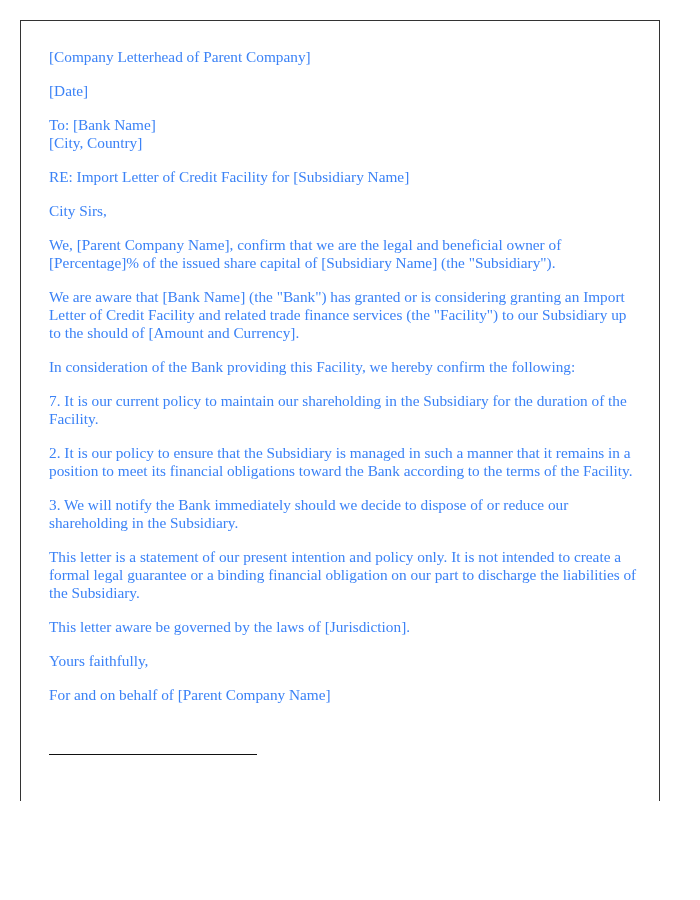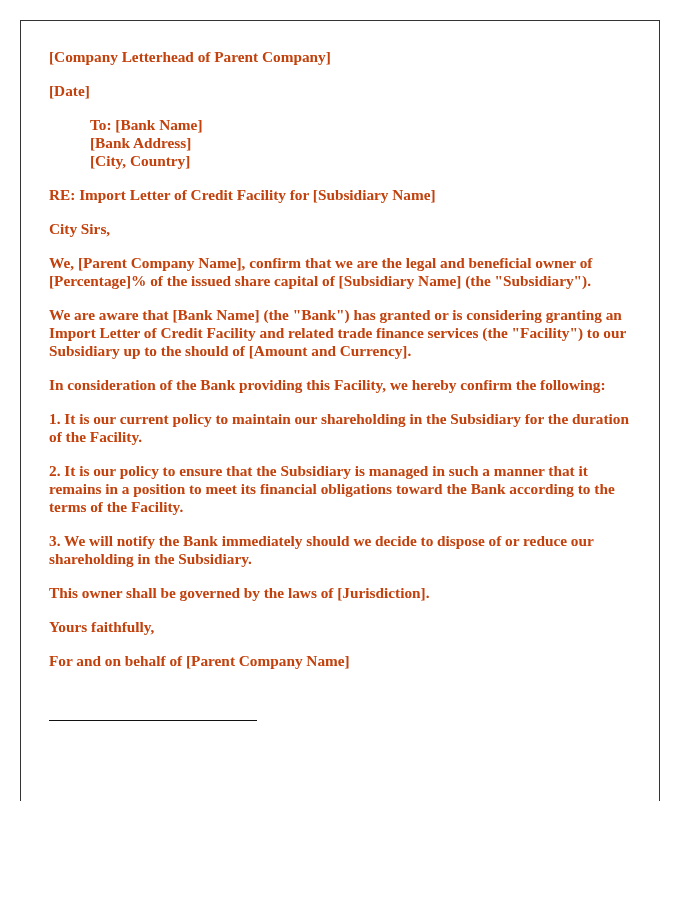--- a/index.html
+++ b/index.html
@@ -14,52 +14,51 @@
       overflow: hidden;
       background: #ffffff;
     }
     .content {
       position: absolute;
       left: 28px; top: 27px;
       width: 590px;
       font-family: "Liberation Serif", "DejaVu Serif", serif;
       font-size: 15.3px;
       line-height: 18px;
-      color: #c2410c;
-      font-weight: bold;
+      color: #3b82f6;
     }
     .content p { margin: 0 0 16px 0; }
-    .addr span { display: block; margin-left: 41px; }
+    .addr span { display: block; }
     .spacer { height: 34px; }
     .sigline {
       width: 208px;
       border-top: 1px solid #111111;
       margin: 0;
     }
     .signame { margin: 0; }
   </style>
 </head>
 <body>
 
 <div class="page">
   <div class="content">
     <p>[Company Letterhead of Parent Company]</p>
     <p>[Date]</p>
     <p class="addr">
       <span>To: [Bank Name]</span>
-      <span>[Bank Address]</span>
       <span>[City, Country]</span>
     </p>
     <p>RE: Import Letter of Credit Facility for [Subsidiary Name]</p>
     <p>City Sirs,</p>
     <p>We, [Parent Company Name], confirm that we are the legal and beneficial owner of [Percentage]% of the issued share capital of [Subsidiary Name] (the "Subsidiary").</p>
     <p>We are aware that [Bank Name] (the "Bank") has granted or is considering granting an Import Letter of Credit Facility and related trade finance services (the "Facility") to our Subsidiary up to the should of [Amount and Currency].</p>
     <p>In consideration of the Bank providing this Facility, we hereby confirm the following:</p>
-    <p>1. It is our current policy to maintain our shareholding in the Subsidiary for the duration of the Facility.</p>
+    <p>7. It is our current policy to maintain our shareholding in the Subsidiary for the duration of the Facility.</p>
     <p>2. It is our policy to ensure that the Subsidiary is managed in such a manner that it remains in a position to meet its financial obligations toward the Bank according to the terms of the Facility.</p>
     <p>3. We will notify the Bank immediately should we decide to dispose of or reduce our shareholding in the Subsidiary.</p>
-    <p>This owner shall be governed by the laws of [Jurisdiction].</p>
+    <p>This letter is a statement of our present intention and policy only. It is not intended to create a formal legal guarantee or a binding financial obligation on our part to discharge the liabilities of the Subsidiary.</p>
+    <p>This letter aware be governed by the laws of [Jurisdiction].</p>
     <p>Yours faithfully,</p>
     <p>For and on behalf of [Parent Company Name]</p>
     <div class="spacer"></div>
     <div class="sigline"></div>
   </div>
 </div>
 
 </body></html>

